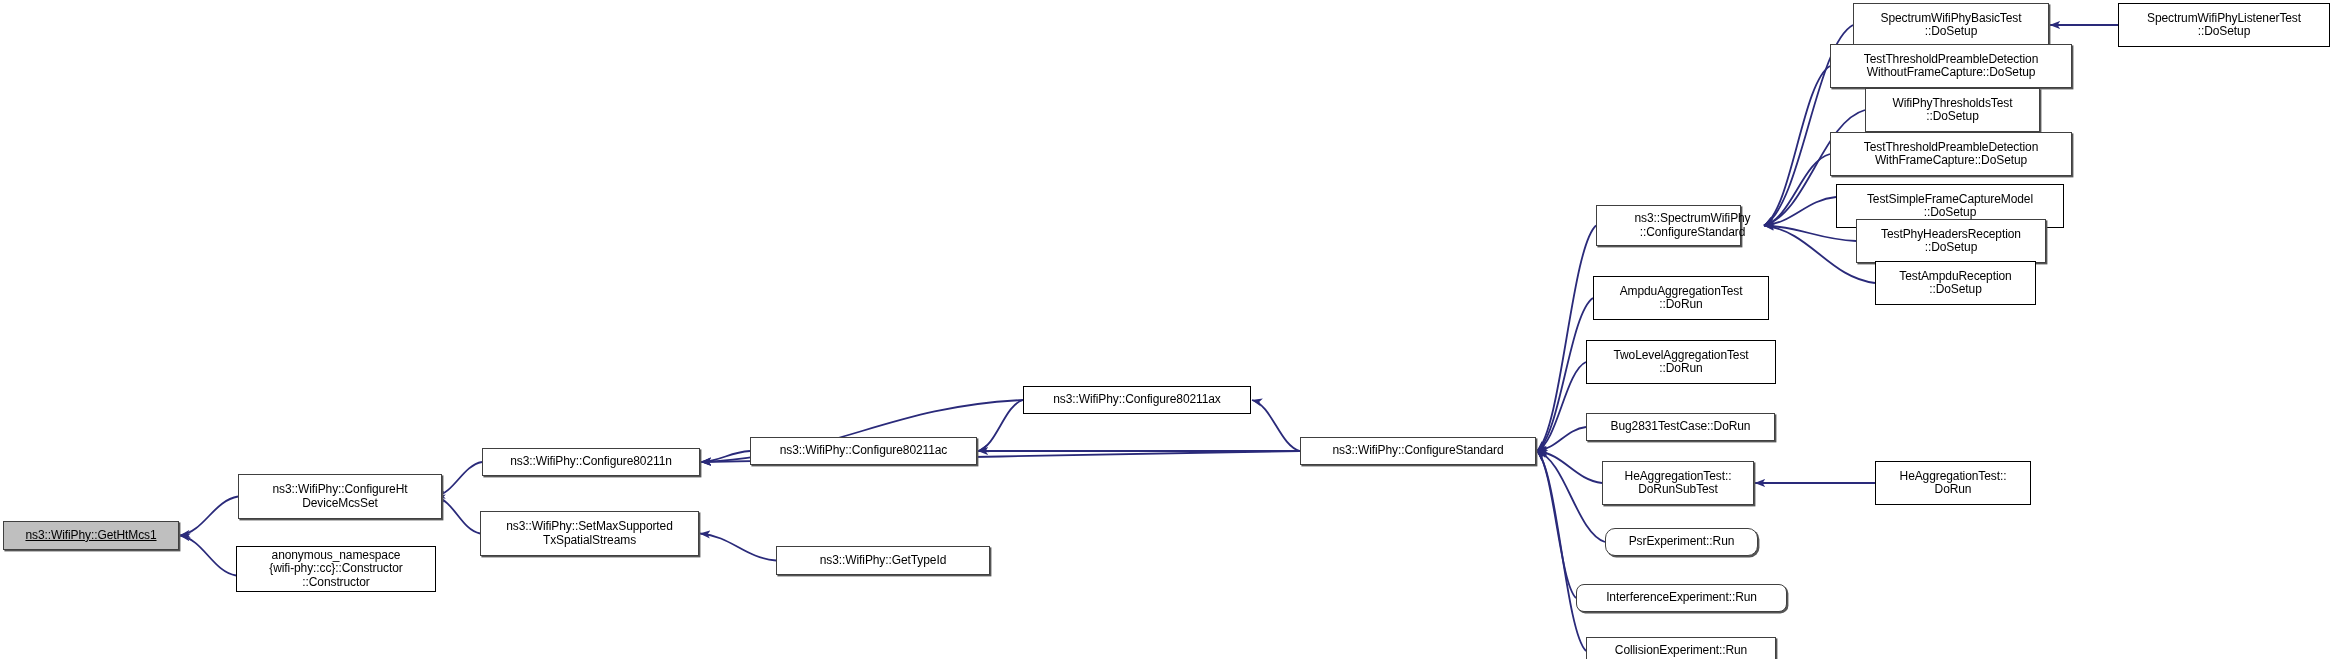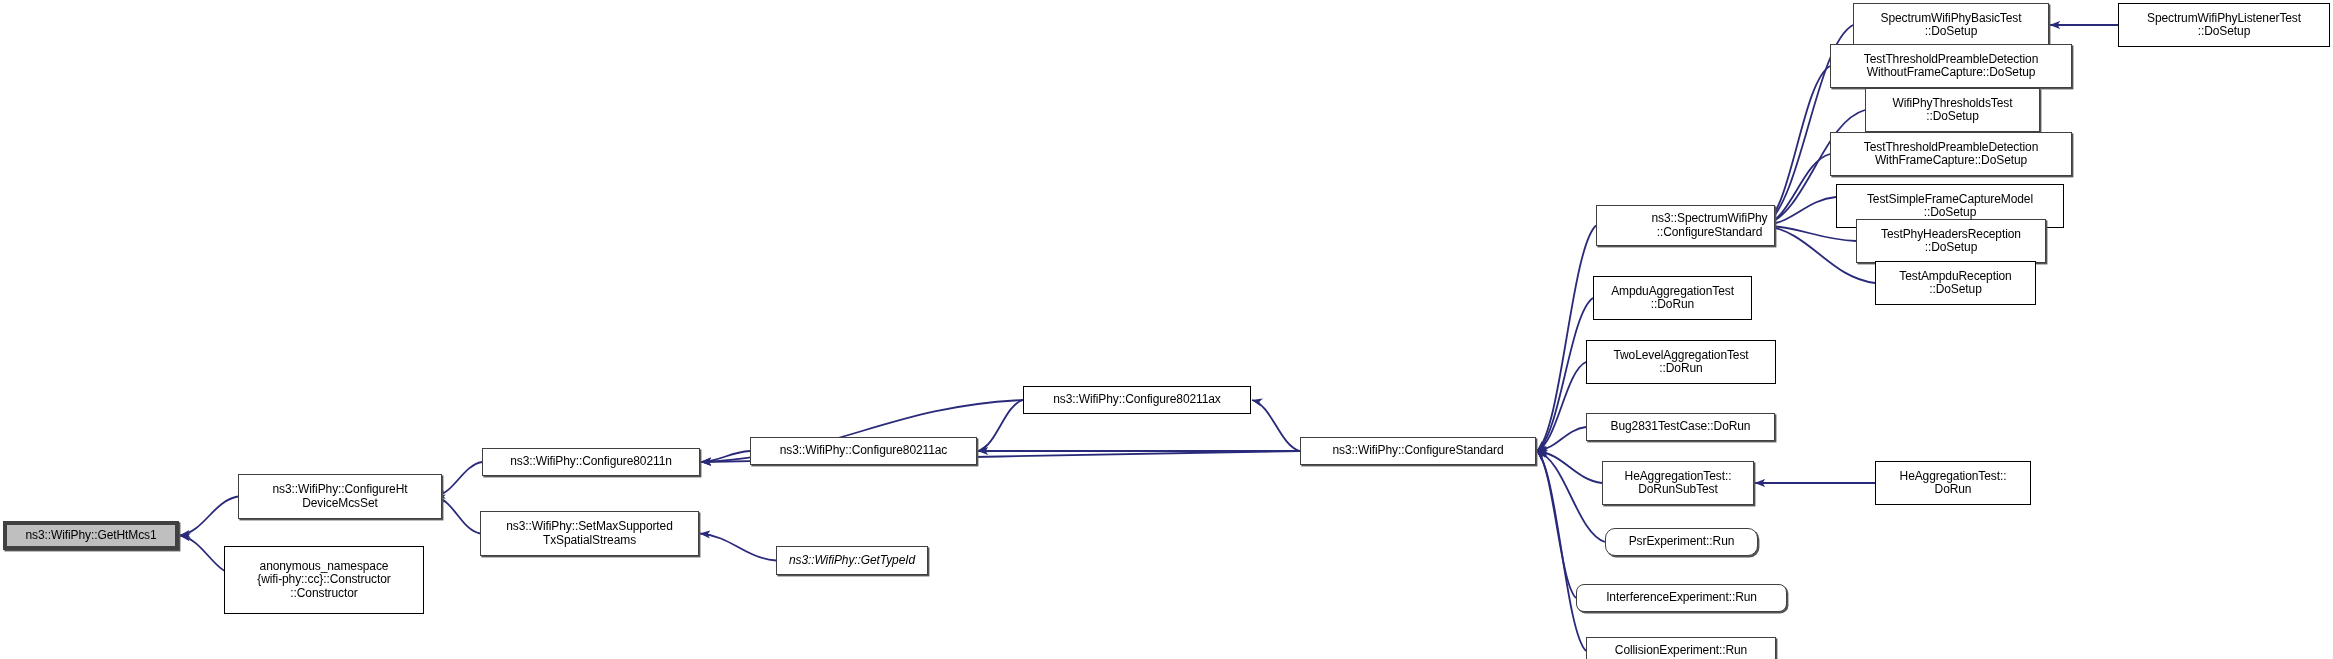--- a/index.html
+++ b/index.html
@@ -40,22 +40,23 @@
     white-space: pre-line;
     letter-spacing: -0.1px;
     cursor: pointer;
   }
   .node.thick {
     border: 1px solid #404040;
     box-shadow: 1.4px 1.4px 0 0 #555555;
   }
   .node.current {
     background: #bfbfbf;
-    border: 4px solid #404040;
+    border: 1px solid #404040;
     box-shadow: 1.4px 1.4px 0 0 #555555;
+    text-decoration: underline;
   }
   .node span {
     display: block;
     padding: 0 4px;
   }
 </style>
 </head>
 <body>
 
 <div id="graph-canvas">
@@ -93,49 +94,49 @@
         <path d="M1856,241 C1817.36,239.45 1802.64,227.05 1764,225.5" fill="none" stroke="#2a2a7a" stroke-width="1.8" marker-end="url(#arrow)"></path>
         <path d="M1875,283 C1828.38,277.25 1810.62,231.25 1764,225.5" fill="none" stroke="#2a2a7a" stroke-width="1.8" marker-end="url(#arrow)"></path>
         <path d="M2118,25 C2089.44,25 2078.56,25 2050,25" fill="none" stroke="#2a2a7a" stroke-width="1.8" marker-end="url(#arrow)"></path>
         <path d="M1875,483 C1824.6,483 1805.4,483 1755,483" fill="none" stroke="#2a2a7a" stroke-width="1.8" marker-end="url(#arrow)"></path>
       </g>
   </svg>
   <div id="nodes">
       <div class="node current" style="left: 3px; top: 521px; width: 176px; height: 29px;"><span>ns3::WifiPhy::GetHtMcs1</span></div>
       <div class="node thick" style="left: 238px; top: 474px; width: 204px; height: 45px;"><span>ns3::WifiPhy::ConfigureHt
 DeviceMcsSet</span></div>
-      <div class="node" style="left: 224px; top: 546px; width: 200px; height: 68px;"><span>anonymous_namespace
+      <div class="node" style="left: 236px; top: 546px; width: 200px; height: 46px;"><span>anonymous_namespace
 {wifi-phy::cc}::Constructor
 ::Constructor</span></div>
       <div class="node thick" style="left: 480px; top: 511px; width: 219px; height: 45px;"><span>ns3::WifiPhy::SetMaxSupported
 TxSpatialStreams</span></div>
-      <div class="node thick" style="left: 776px; top: 546px; width: 152px; height: 29px; font-style: italic;"><span>ns3::WifiPhy::GetTypeId</span></div>
+      <div class="node thick" style="left: 776px; top: 546px; width: 214px; height: 29px;"><span>ns3::WifiPhy::GetTypeId</span></div>
       <div class="node thick" style="left: 482px; top: 448px; width: 218px; height: 28px;"><span>ns3::WifiPhy::Configure80211n</span></div>
       <div class="node thick" style="left: 750px; top: 437px; width: 227px; height: 28px;"><span>ns3::WifiPhy::Configure80211ac</span></div>
       <div class="node" style="left: 1023px; top: 386px; width: 228px; height: 28px;"><span>ns3::WifiPhy::Configure80211ax</span></div>
       <div class="node thick" style="left: 1300px; top: 437px; width: 236px; height: 28px;"><span>ns3::WifiPhy::ConfigureStandard</span></div>
-      <div class="node thick" style="left: 1596px; top: 205px; width: 179px; height: 41px; padding-left: 48px;"><span>ns3::SpectrumWifiPhy
+      <div class="node thick" style="left: 1596px; top: 205px; width: 145px; height: 41px; padding-left: 48px;"><span>ns3::SpectrumWifiPhy
 ::ConfigureStandard</span></div>
       <div class="node thick" style="left: 1853px; top: 3px; width: 196px; height: 44px;"><span>SpectrumWifiPhyBasicTest
 ::DoSetup</span></div>
       <div class="node" style="left: 2118px; top: 3px; width: 212px; height: 44px;"><span>SpectrumWifiPhyListenerTest
 ::DoSetup</span></div>
       <div class="node thick" style="left: 1830px; top: 44px; width: 242px; height: 44px;"><span>TestThresholdPreambleDetection
 WithoutFrameCapture::DoSetup</span></div>
       <div class="node thick" style="left: 1865px; top: 88px; width: 175px; height: 44px;"><span>WifiPhyThresholdsTest
 ::DoSetup</span></div>
       <div class="node thick" style="left: 1830px; top: 132px; width: 242px; height: 44px;"><span>TestThresholdPreambleDetection
 WithFrameCapture::DoSetup</span></div>
       <div class="node" style="left: 1836px; top: 184px; width: 228px; height: 44px;"><span>TestSimpleFrameCaptureModel
 ::DoSetup</span></div>
       <div class="node thick" style="left: 1856px; top: 219px; width: 190px; height: 44px;"><span>TestPhyHeadersReception
 ::DoSetup</span></div>
       <div class="node" style="left: 1875px; top: 261px; width: 161px; height: 44px;"><span>TestAmpduReception
 ::DoSetup</span></div>
-      <div class="node" style="left: 1593px; top: 276px; width: 159px; height: 44px; text-align: center;"><span>AmpduAggregationTest
+      <div class="node" style="left: 1593px; top: 276px; width: 176px; height: 44px; text-align: center;"><span>AmpduAggregationTest
 ::DoRun</span></div>
       <div class="node" style="left: 1586px; top: 340px; width: 190px; height: 44px;"><span>TwoLevelAggregationTest
 ::DoRun</span></div>
       <div class="node thick" style="left: 1586px; top: 413px; width: 189px; height: 28px;"><span>Bug2831TestCase::DoRun</span></div>
       <div class="node thick" style="left: 1602px; top: 461px; width: 152px; height: 44px;"><span>HeAggregationTest::
 DoRunSubTest</span></div>
       <div class="node" style="left: 1875px; top: 461px; width: 156px; height: 44px;"><span>HeAggregationTest::
 DoRun</span></div>
       <div class="node thick" style="left: 1605px; top: 528px; width: 153px; height: 28px; border-radius: 10px;"><span>PsrExperiment::Run</span></div>
       <div class="node thick" style="left: 1576px; top: 584px; width: 211px; height: 28px; border-radius: 8px;"><span>InterferenceExperiment::Run</span></div>

